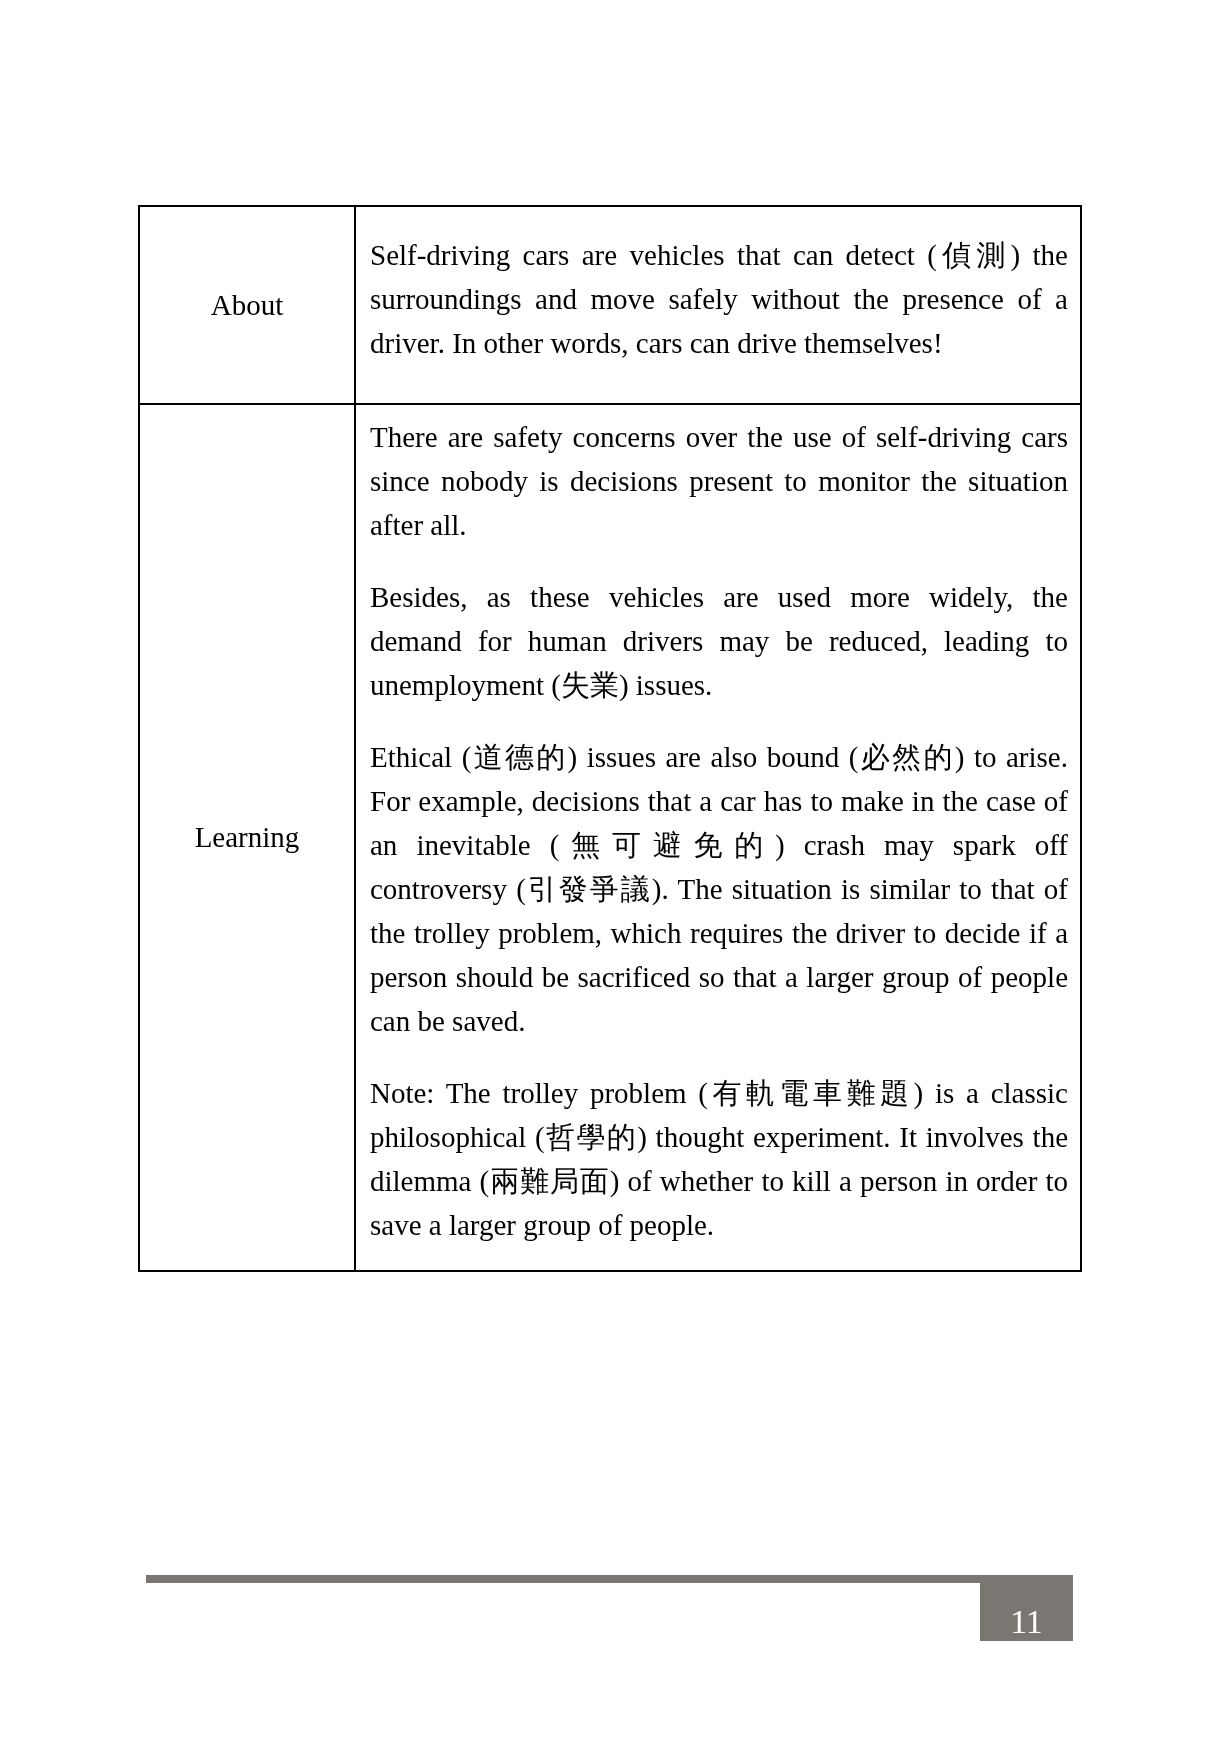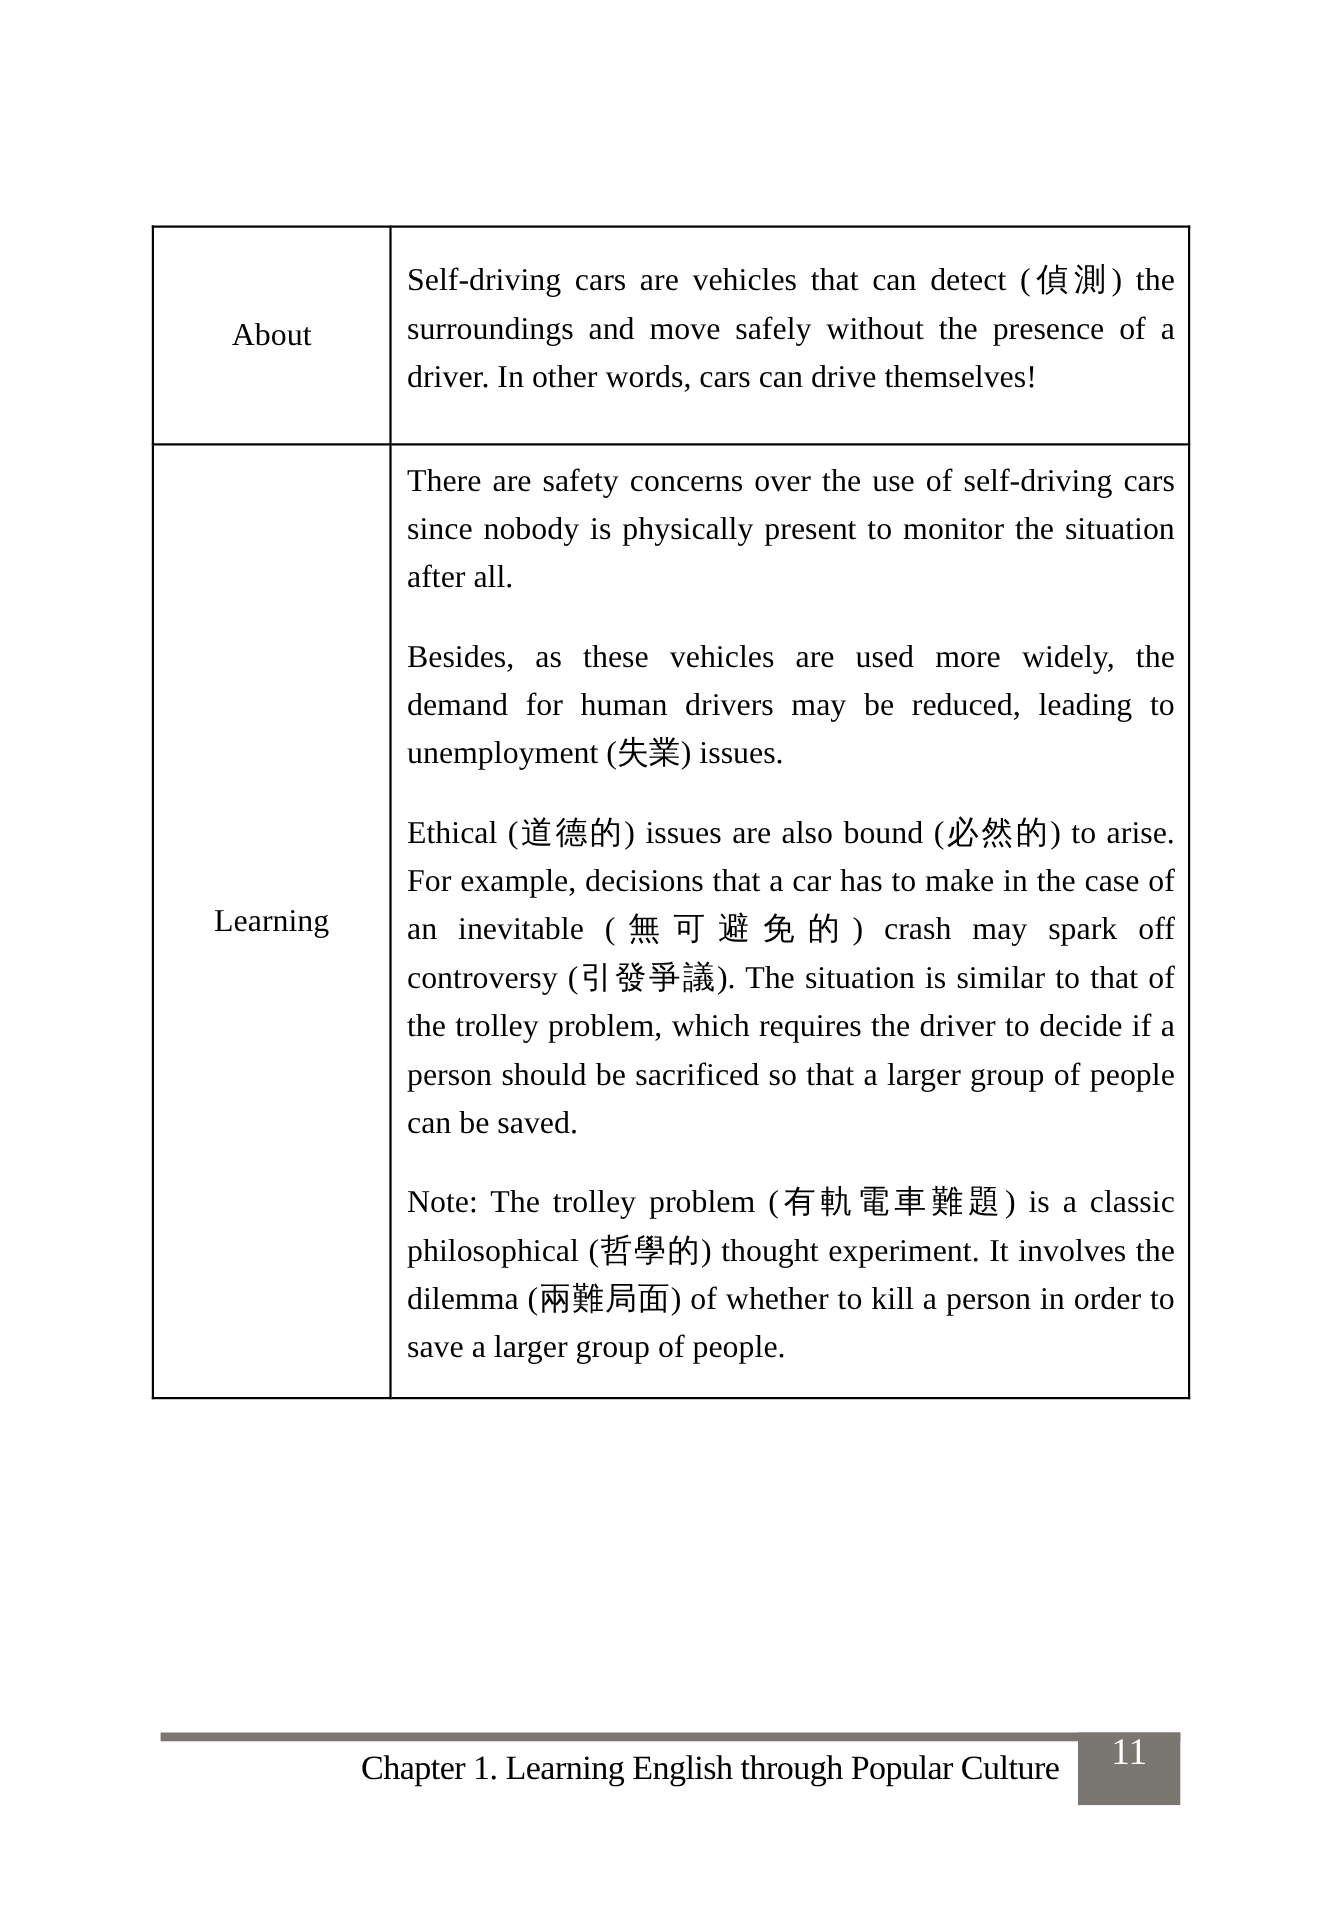--- a/index.html
+++ b/index.html
@@ -68,21 +68,21 @@
     white-space: nowrap;
     letter-spacing: -0.5px;
   }
   .page-number-badge {
     position: absolute;
     left: 980px;
     top: 1575px;
     width: 93px;
     height: 66px;
     display: flex;
-    align-items: flex-start;
+    align-items: flex-end;
     justify-content: center;
   }
   .page-number-badge span {
     color: #ffffff;
     font-size: 34px;
   }
 </style>
 </head>
 <body>
 
@@ -93,30 +93,29 @@
     <tbody>
       <tr class="row-about">
         <td class="label-cell">About</td>
         <td class="content-cell">
           <p>Self-driving cars are vehicles that can detect (偵測) the surroundings and move safely without the presence of a driver. In other words, cars can drive themselves!</p>
         </td>
       </tr>
       <tr class="row-downsides">
         <td class="label-cell">Learning</td>
         <td class="content-cell">
-          <p>There are safety concerns over the use of self-driving cars since nobody is physically present to monitor the situation after all.</p>
+          <p>There are safety concerns over the use of self-driving cars since nobody is decisions present to monitor the situation after all.</p>
           <p>Besides, as these vehicles are used more widely, the demand for human drivers may be reduced, leading to unemployment (失業) issues.</p>
           <p>Ethical (道德的) issues are also bound (必然的) to arise. For example, decisions that a car has to make in the case of an inevitable (無可避免的) crash may spark off controversy (引發爭議). The situation is similar to that of the trolley problem, which requires the driver to decide if a person should be sacrificed so that a larger group of people can be saved.</p>
           <p>Note: The trolley problem (有軌電車難題) is a classic philosophical (哲學的) thought experiment. It involves the dilemma (兩難局面) of whether to kill a person in order to save a larger group of people.</p>
         </td>
       </tr>
     </tbody>
   </table>
 
   <div class="footer-rule" style="background: rgb(122, 119, 115);"></div>
 
-  <div class="footer-chapter">Chapter 1. Learning English through Popular Culture</div>
 
   <div class="page-number-badge" style="background: rgb(122, 119, 115);">
     <span>11</span>
   </div>
 
 </div>
 
 </body></html>

